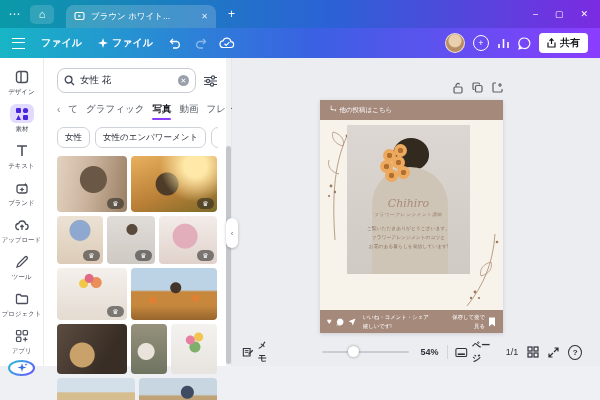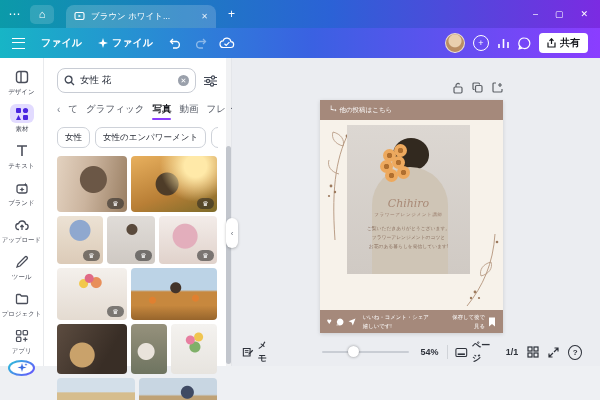--- a/index.html
+++ b/index.html
@@ -105,21 +105,21 @@
   .add-main{flex:1;display:flex;align-items:center;justify-content:center;font-size:9px;color:#2c3039;border-right:1px solid #d6d9de;cursor:pointer}
   .add-chev{width:20px;display:flex;align-items:center;justify-content:center;color:#4a4e58;cursor:pointer}
 
   .status{position:absolute;left:0;right:8px;bottom:0;height:28px;display:flex;align-items:center;padding:0 10px;color:#2e323b}
   .memo{display:flex;align-items:center;gap:4px;font-size:9px;font-weight:700;cursor:pointer}
   .track{position:relative;width:95px;height:2px;background:#c9cdd4;border-radius:1px;margin-left:48px;cursor:pointer}
   .knob{position:absolute;left:30%;top:-5px;width:11px;height:11px;background:#fff;border-radius:50%;box-shadow:0 0 3px rgba(0,0,0,.4)}
   .zoomval{font-size:9px;margin-left:12px;font-weight:700}
   .vdiv{width:1px;height:14px;background:#d0d3d8;margin:0 8px}
   .sgrp{display:flex;align-items:center;gap:4px;font-size:9px;font-weight:700;cursor:pointer}
-  .cnt{font-size:9px;font-weight:700;margin-left:9px}
+  .cnt{font-size:9px;font-weight:400;margin-left:9px}
   .sic{margin-left:9px;cursor:pointer;display:flex}
   .help{margin-left:9px;width:13px;height:13px;border:1.3px solid #2e323b;border-radius:50%;font-size:8px;font-weight:700;display:flex;align-items:center;justify-content:center;cursor:pointer}
 </style>
 </head>
 <body>
 
 <div id="app">
 
   <div class="titlebar">
     <div class="tb-menu">⋯</div>

